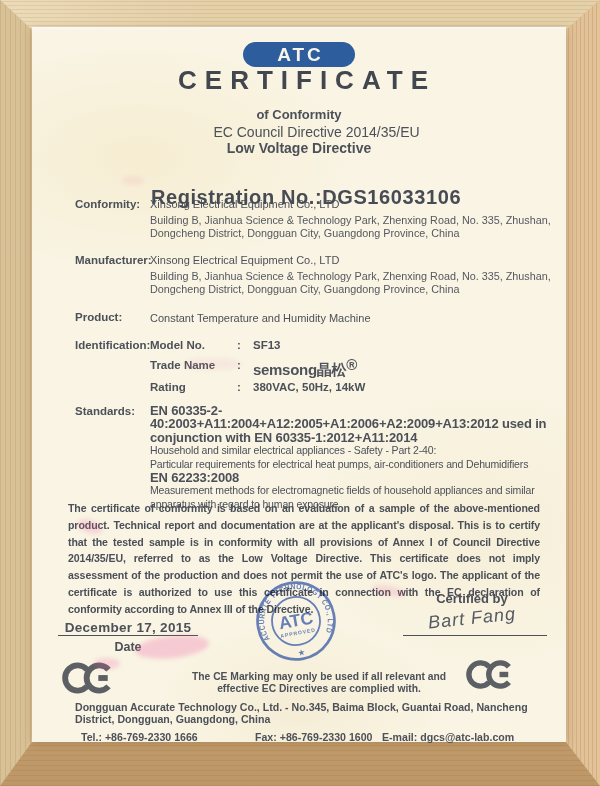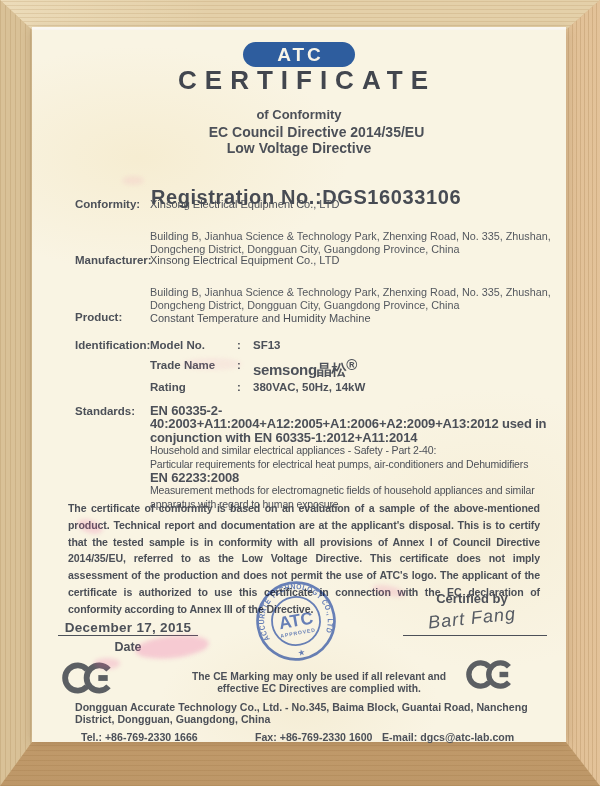--- a/index.html
+++ b/index.html
@@ -36,29 +36,29 @@
   .abs { position:absolute; }
   .b { font-weight:bold; }
   .ctr { text-align:center; width:100%; left:0; }
 
   
   .logo-pill { left:50%; transform:translateX(-50%); top:12px; width:112px; height:25px;
     background:#2e5d9e; border-radius:13px; color:#f7f4e8; font-weight:bold; font-size:19px;
     letter-spacing:3px; text-align:center; line-height:25px; z-index:3; padding-left:3px; }
   .title { top:35px; font-size:26px; font-weight:bold; letter-spacing:8px; color:#42464e; z-index:2; padding-left:16px; }
   .sub1 { top:77px; font-size:13px; font-weight:bold; }
-  .sub2 { top:94px; font-size:14px; font-weight:bold;padding-left:35px; }
+  .sub2 { top:94px; font-size:14px; font-weight:normal;padding-left:35px; }
   .sub3 { top:110px; font-size:14px; font-weight:bold; }
   .reg  { top:156px; font-size:20px; font-weight:bold; letter-spacing:.6px; color:#474b53;margin-left:7px; }
 
   
   .row-label { left:43px; width:80px; font-size:11.5px; font-weight:bold; }
   .val { left:118px; width:412px; font-size:10.8px; line-height:13.2px; }
   .name { font-weight:normal; font-size:11px; }
-  .addr { margin-top:19px; color:#54585f; }
+  .addr { margin-top:3px; color:#54585f; }
   .sub-key { left:118px; width:100px; font-size:11.5px; font-weight:bold; }
   .sub-sep { left:205px; font-size:11.5px; font-weight:bold; }
   .sub-val { left:221px; font-size:11.5px; font-weight:bold; }
   .trade-logo { font-size:15px; font-weight:bold; letter-spacing:-.3px; color:#4e525a; }
   .std-lines { left:118px; top:374px; width:404px; font-size:10.5px; line-height:13.4px; letter-spacing:-.15px; }
   .std-lines .b { font-size:13px; }
 
   
   .decl { left:36px; top:470px; width:472px; font-size:10.6px; font-weight:bold; line-height:16.8px;
     text-align:justify; letter-spacing:-.1px; color:#4b4f57; }

